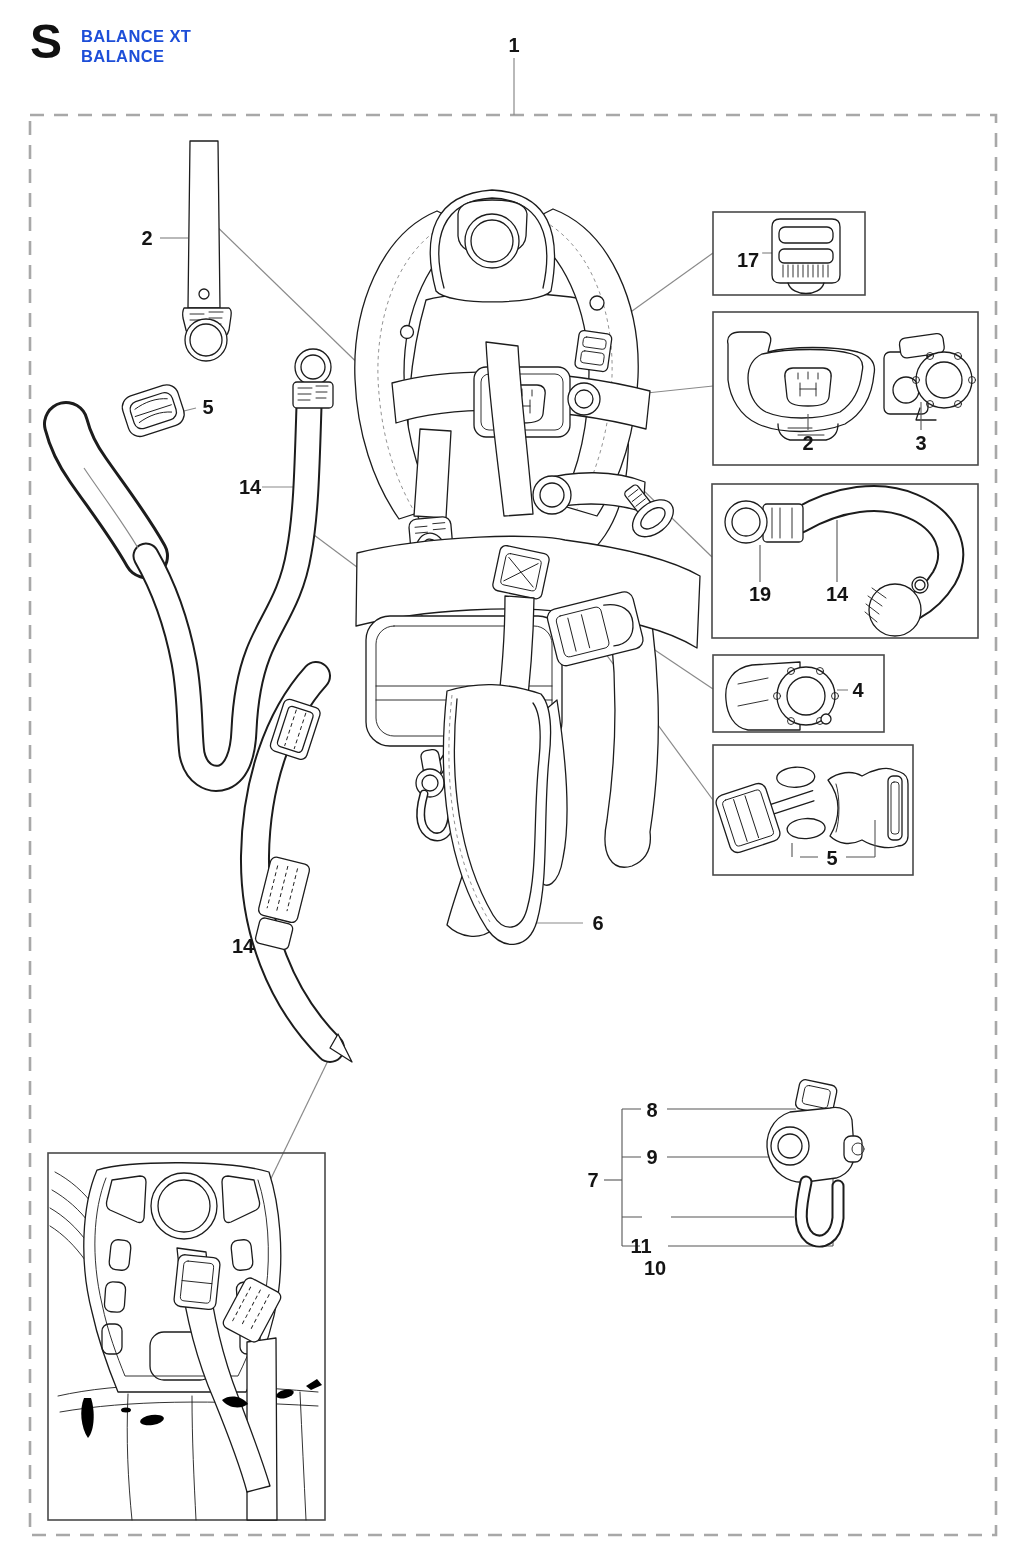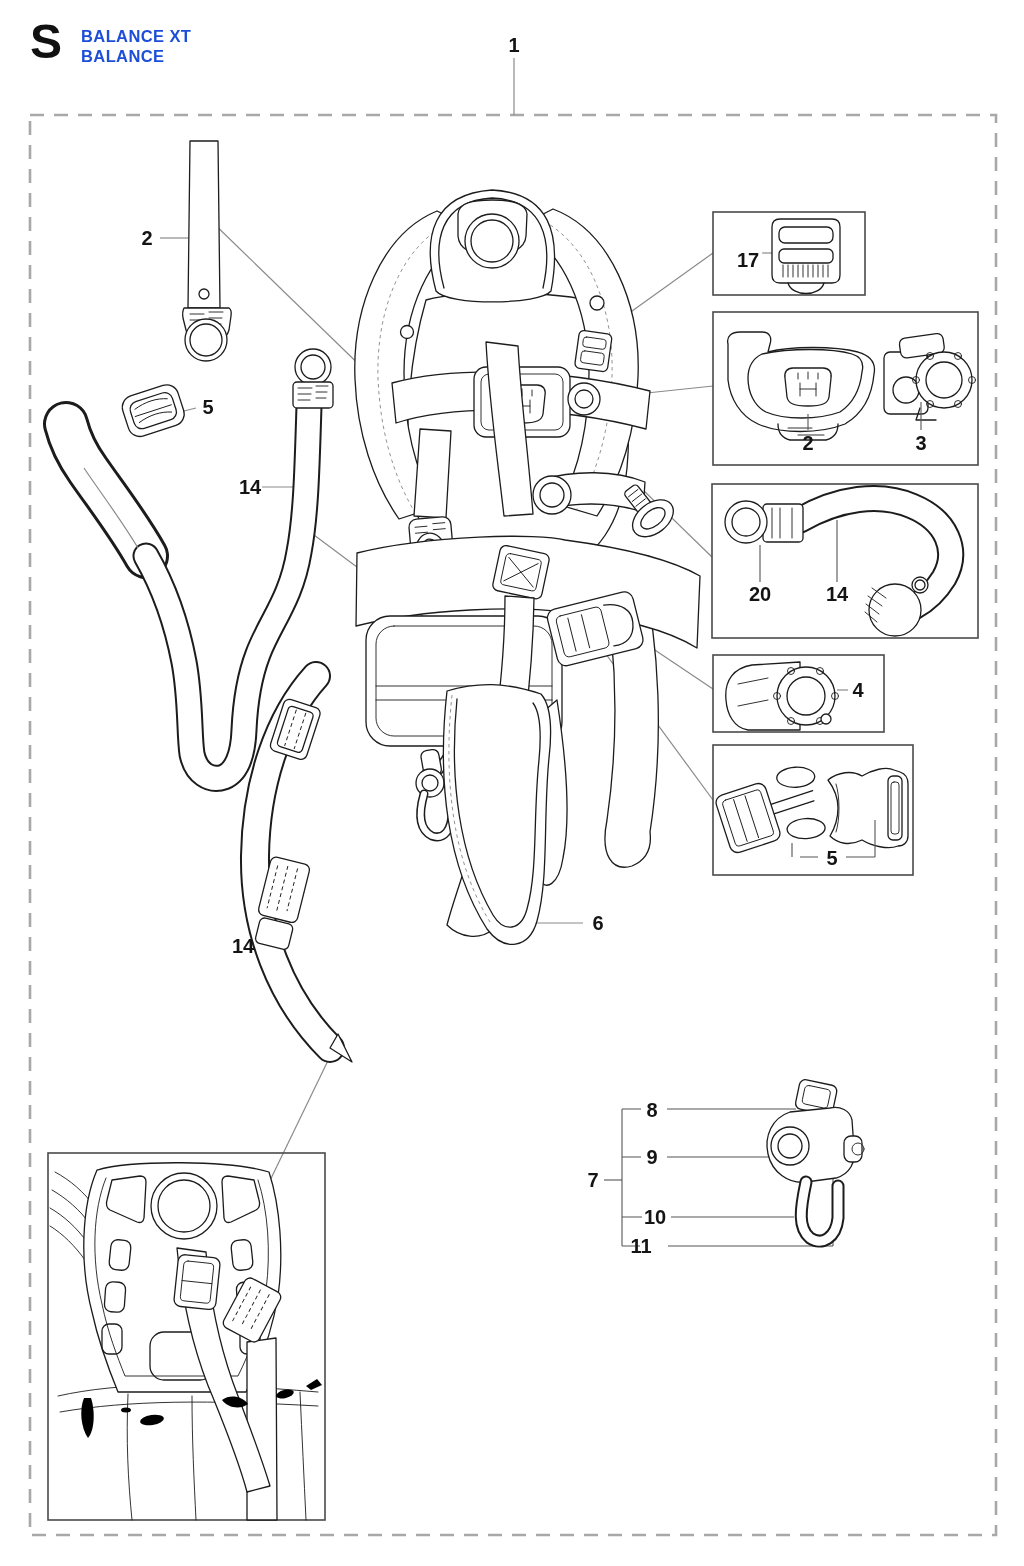--- a/index.html
+++ b/index.html
@@ -347,23 +347,23 @@
 
   <div class="callout" style="left:514px;top:45px">1</div>
   <div class="callout" style="left:147px;top:238px">2</div>
   <div class="callout" style="left:208px;top:407px">5</div>
   <div class="callout" style="left:250px;top:487px">14</div>
   <div class="callout" style="left:243px;top:946px">14</div>
   <div class="callout" style="left:598px;top:923px">6</div>
   <div class="callout" style="left:748px;top:260px">17</div>
   <div class="callout" style="left:808px;top:443px">2</div>
   <div class="callout" style="left:921px;top:443px">3</div>
-  <div class="callout" style="left:760px;top:594px">20</div>
+  <div class="callout" style="left:760px;top:594px">19</div>
   <div class="callout" style="left:837px;top:594px">14</div>
   <div class="callout" style="left:858px;top:690px">4</div>
   <div class="callout" style="left:832px;top:858px">5</div>
   <div class="callout" style="left:593px;top:1180px">7</div>
   <div class="callout" style="left:652px;top:1110px">8</div>
   <div class="callout" style="left:652px;top:1157px">9</div>
-  <div class="callout" style="left:655px;top:1217px">10</div>
+  <div class="callout" style="left:655px;top:1268px">10</div>
   <div class="callout" style="left:641px;top:1246px">11</div>
 
 </div>
 
 </body></html>

